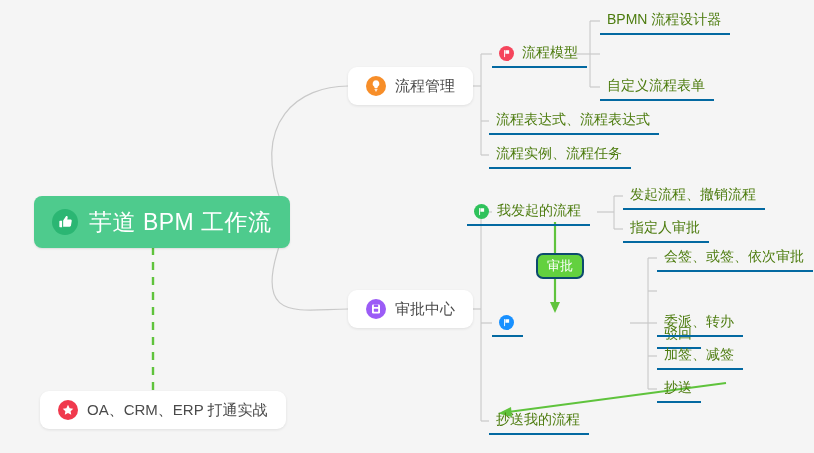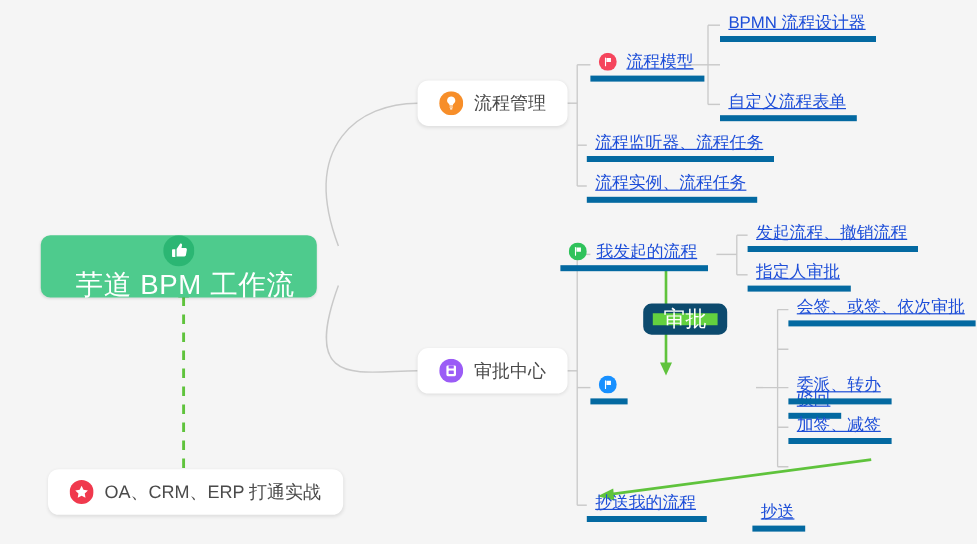--- a/index.html
+++ b/index.html
@@ -39,56 +39,54 @@
   
   .root {
     background: #4ecb8d;
     border-radius: 8px;
     padding: 0 18px;
     height: 52px;
     color: #ffffff;
     font-size: 23px;
     letter-spacing: 0.5px;
     box-shadow: 0 1px 2px rgba(0,0,0,0.10);
-    flex-direction: column;
   }
   .root .label { margin-left: 11px; }
 
   
   .card {
     background: #ffffff;
     border-radius: 9px;
     height: 38px;
     padding: 0 18px;
     color: #4a4a4a;
     font-size: 15px;
     box-shadow: 0 1px 3px rgba(0,0,0,0.09);
   }
   .card .label { margin-left: 9px; }
 
   
   .plain {
-    color: #1d4ed8;
+    color: #4d7c0f;
     font-size: 14px;
     height: 28px;
     padding: 0 9px 0 7px;
-    border-bottom: 5px solid #0369a1;
+    border-bottom: 2px solid #0369a1;
     background: transparent;
-    text-decoration: underline;
   }
   .plain .label { margin-left: 8px; }
   .plain.noicon .label { margin-left: 0; }
 
   
   .tag {
     background: #63d13f;
-    border: 8px solid #0c4a6e;
+    border: 2px solid #0c4a6e;
     border-radius: 7px;
     color: #ffffff;
-    font-size: 18px;
+    font-size: 13px;
     height: 26px;
     padding: 0 9px;
     justify-content: center;
   }
 
   
   .icon {
     flex: 0 0 auto;
     display: inline-flex;
     align-items: center;
@@ -195,21 +193,21 @@
   </div>
 
   <div class="node plain noicon" style="left:600px; top:7px;">
     <span class="label">BPMN 流程设计器</span>
   </div>
   <div class="node plain noicon" style="left:600px; top:73px;">
     <span class="label">自定义流程表单</span>
   </div>
 
   <div class="node plain noicon" style="left:489px; top:107px;">
-    <span class="label">流程监听器、流程任务</span>
+    <span class="label">流程表达式、流程表达式</span>
   </div>
   <div class="node plain noicon" style="left:489px; top:141px;">
     <span class="label">流程实例、流程任务</span>
   </div>
 
   <div class="node card" style="left:348px; top:290px;">
     <span class="icon ic-md">
       <svg viewBox="0 0 24 24" width="20" height="20">
         <circle cx="12" cy="12" r="12" fill="#9b5cf6"></circle>
         <rect x="7.2" y="6.6" width="9.6" height="10.8" rx="1.4" fill="#ffffff"></rect>
@@ -253,21 +251,21 @@
   </div>
   <div class="node plain noicon" style="left:657px; top:277px;margin-top:44px;">
     <span class="label">驳回</span>
   </div>
   <div class="node plain noicon" style="left:657px; top:309px;">
     <span class="label">委派、转办</span>
   </div>
   <div class="node plain noicon" style="left:657px; top:342px;">
     <span class="label">加签、减签</span>
   </div>
-  <div class="node plain noicon" style="left:627px; top:375px;margin-top:40px;">
+  <div class="node plain noicon" style="left:657px; top:375px;">
     <span class="label">抄送</span>
   </div>
 
   <div class="node plain noicon" style="left:489px; top:407px;">
     <span class="label">抄送我的流程</span>
   </div>
 
   <div class="node tag" style="left:536px; top:253px;">
     <span class="label">审批</span>
   </div>

